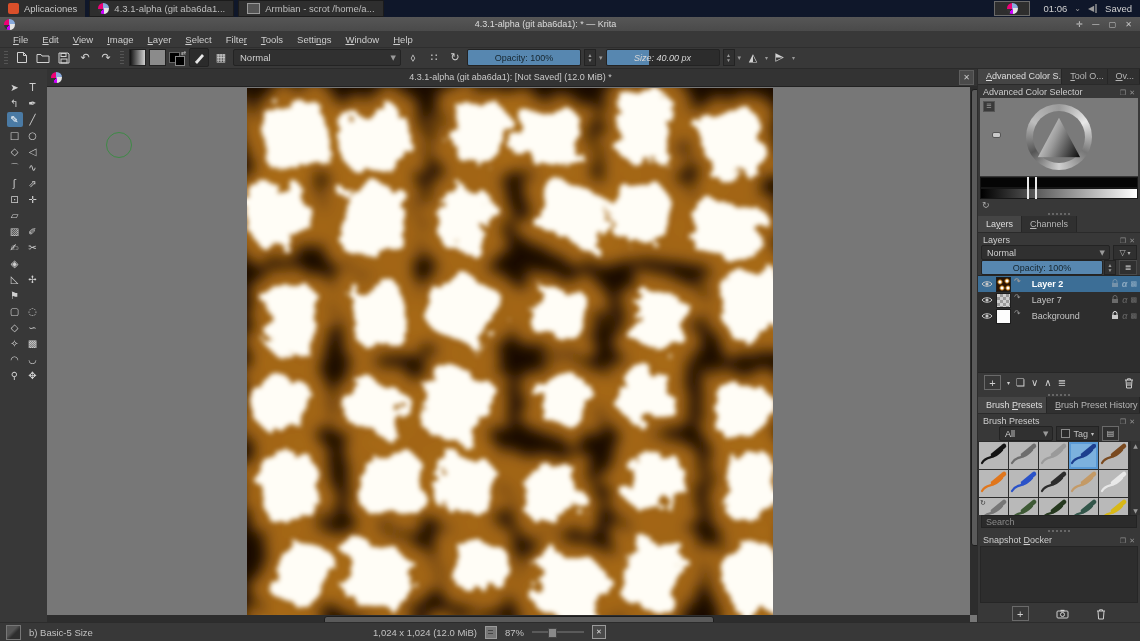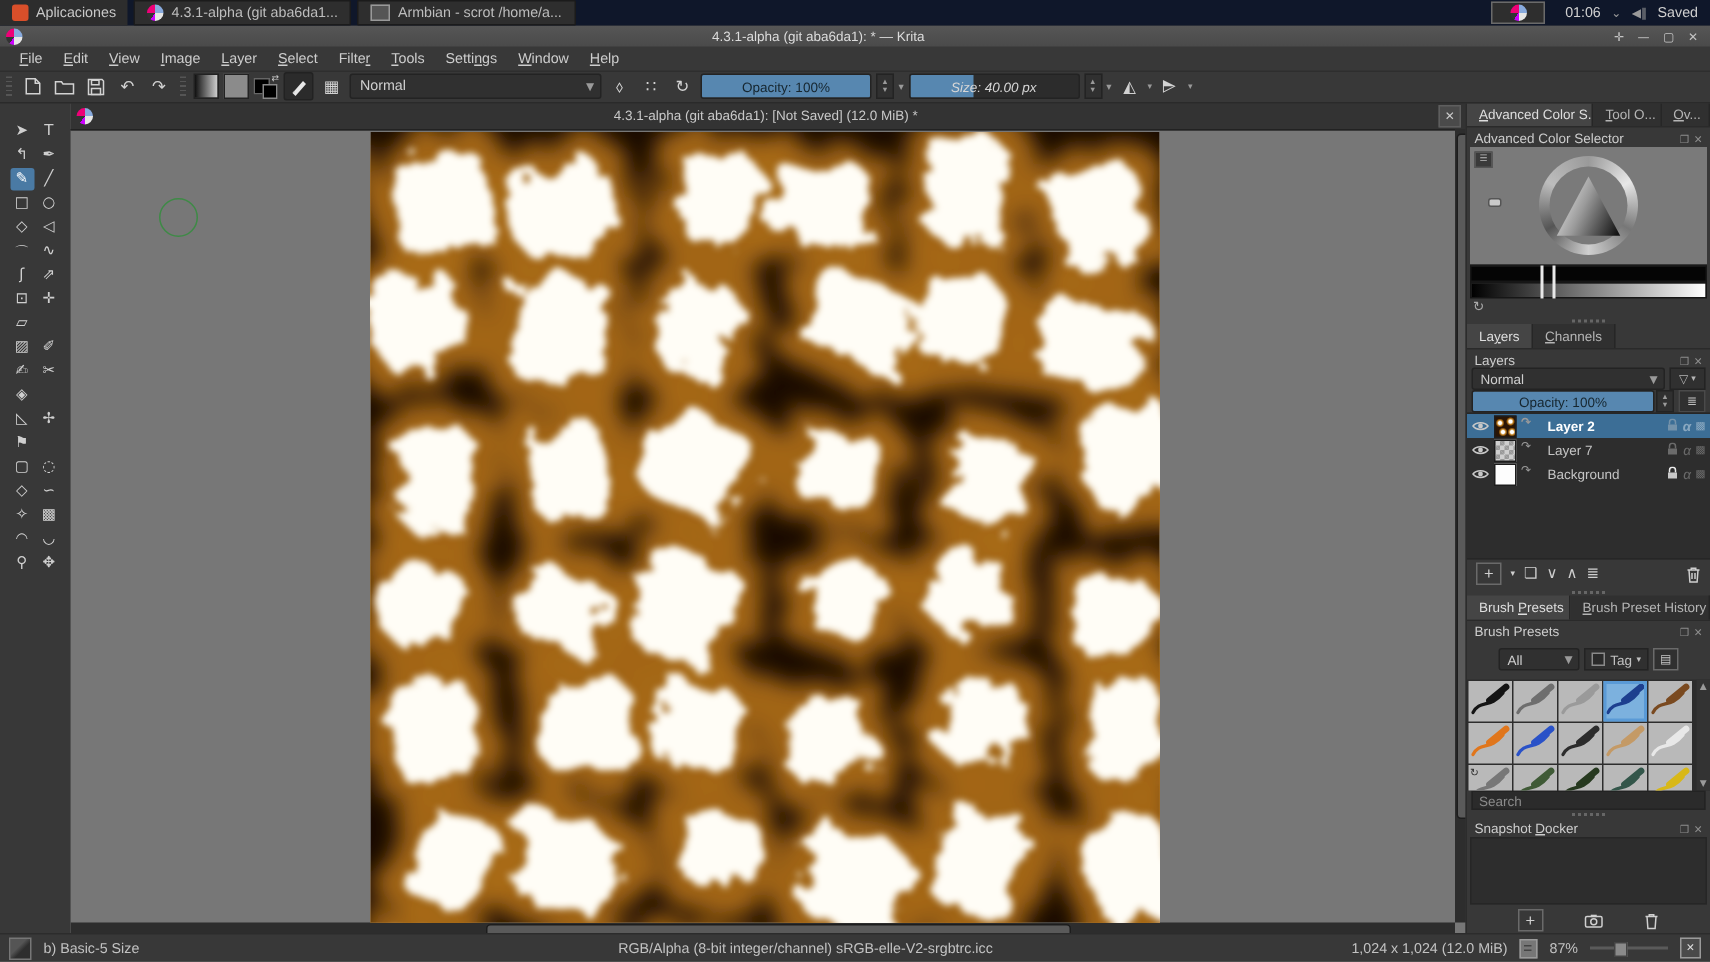--- a/index.html
+++ b/index.html
@@ -112,21 +112,21 @@
   .licons{display:flex;gap:3px;align-items:center;}
   .licons .dim{opacity:.4;}
   .alpha{font-style:italic;font-size:9px;}
   .lockg.locked svg path{stroke:#ececec;}
   .lockg.locked{opacity:1 !important;}
   .layerbtns{height:19px;display:flex;align-items:center;gap:6px;padding:0 6px;color:#cfcfcf;}
   .lb{display:flex;align-items:center;justify-content:center;font-size:10px;}
   .lb.boxed{width:15px;height:13px;border:1px solid #6a6a6a;font-size:11px;}
   .lb.trash{margin-left:auto;}
   
-  .filterrow{height:27px;display:flex;align-items:center;gap:3px;padding:0 21px;}
+  .filterrow{height:15px;display:flex;align-items:flex-start;gap:3px;padding:0 21px;}
   .combo-all{flex:1;height:13px;padding-left:5px;}
   .tagbtn{display:flex;align-items:center;gap:3px;height:13px;padding:0 4px;background:#303030;border:1px solid #232323;color:#c0c0c0;}
   .tagbtn .cb{width:7px;height:7px;border:1px solid #8a8a8a;background:#2a2a2a;}
   .viewbtn{width:15px;height:13px;border:1px solid #6a6a6a;background:#303030;display:flex;align-items:center;justify-content:center;font-size:8px;color:#c8c8c8;}
   .brushgrid-wrap{position:relative;flex:0 0 74px;overflow:hidden;background:#2d2d2d;}
   .brushgrid{display:grid;grid-template-columns:repeat(5,29px);gap:1px;padding:1px;}
   .bcell{width:29px;height:27px;background:#b9b9b9;position:relative;}
   .bcell.selected{background:#7cb1de;outline:2px solid #5a9ad6;outline-offset:-2px;}
   .bcell svg{display:block;width:100%;height:100%;}
   .bbadge{display:none;position:absolute;left:1px;top:1px;font-size:7px;color:#333;}
@@ -845,21 +845,20 @@
             <path d="M1 3h8 M3.5 3V1.8h3V3 M2 3l.6 8h4.8L8 3" fill="none" stroke="#cfcfcf"></path>
           </svg>
       </span>
     </div>
   </div>
 </div>
 
 <div class="statusbar">
   <span class="sb-brushprev"></span>
   <span class="sb-brushname">b) Basic-5 Size</span>
-  <span class="sb-colorinfo">RGB/Alpha (8-bit integer/channel)  sRGB-elle-V2-srgbtrc.icc</span>
   <span class="sb-docsize">1,024 x 1,024 (12.0 MiB)</span>
   <span class="memicon"></span>
   <span>87%</span>
   <span class="zoomslider">
       <span class="track"></span>
       <span class="zthumb"></span>
     </span>
   <span class="sb-right-icon icon">✕</span>
 </div>
 

